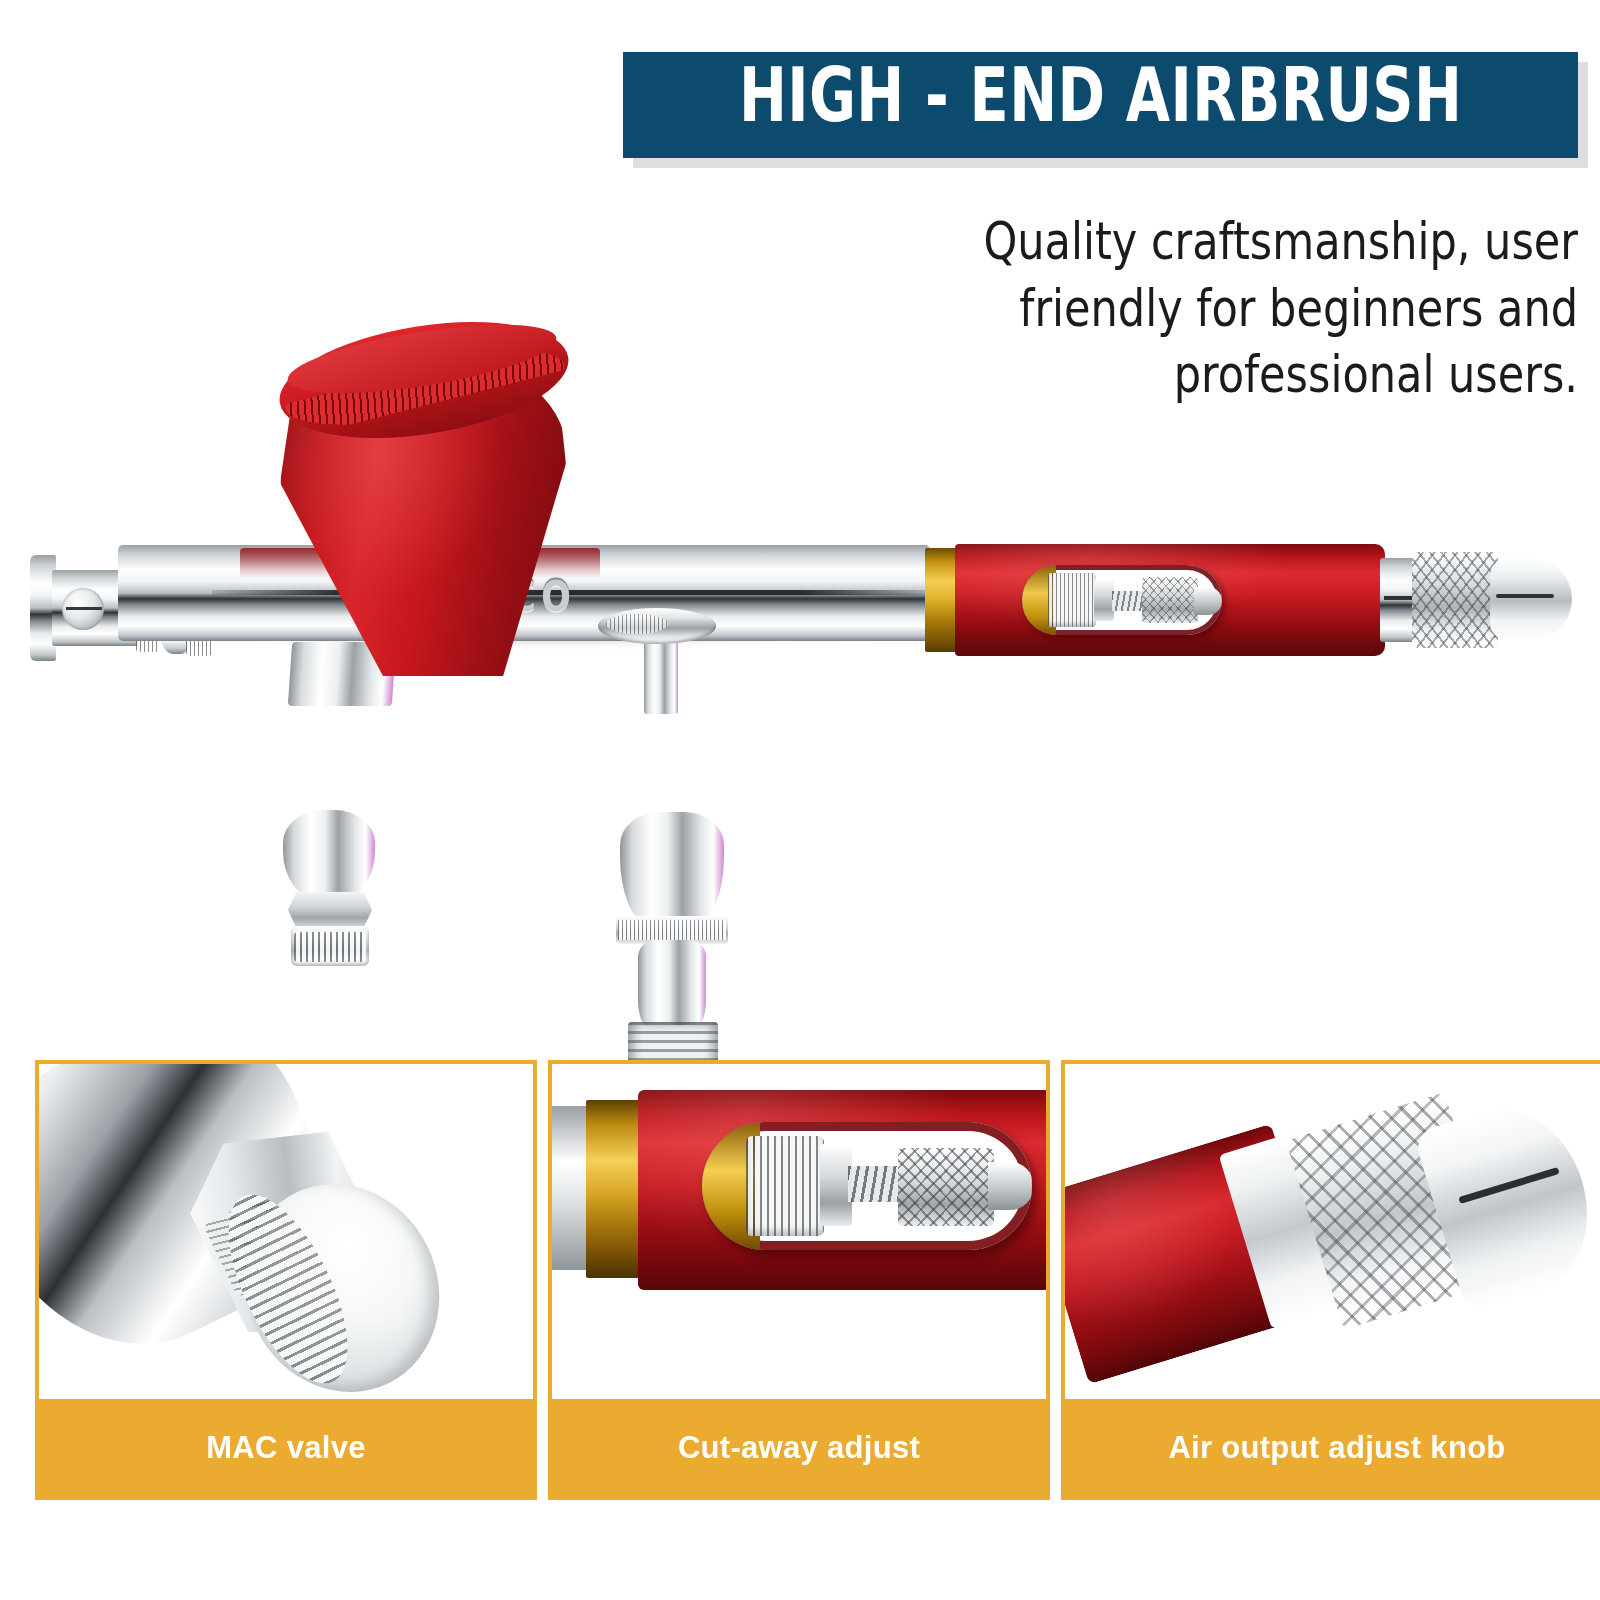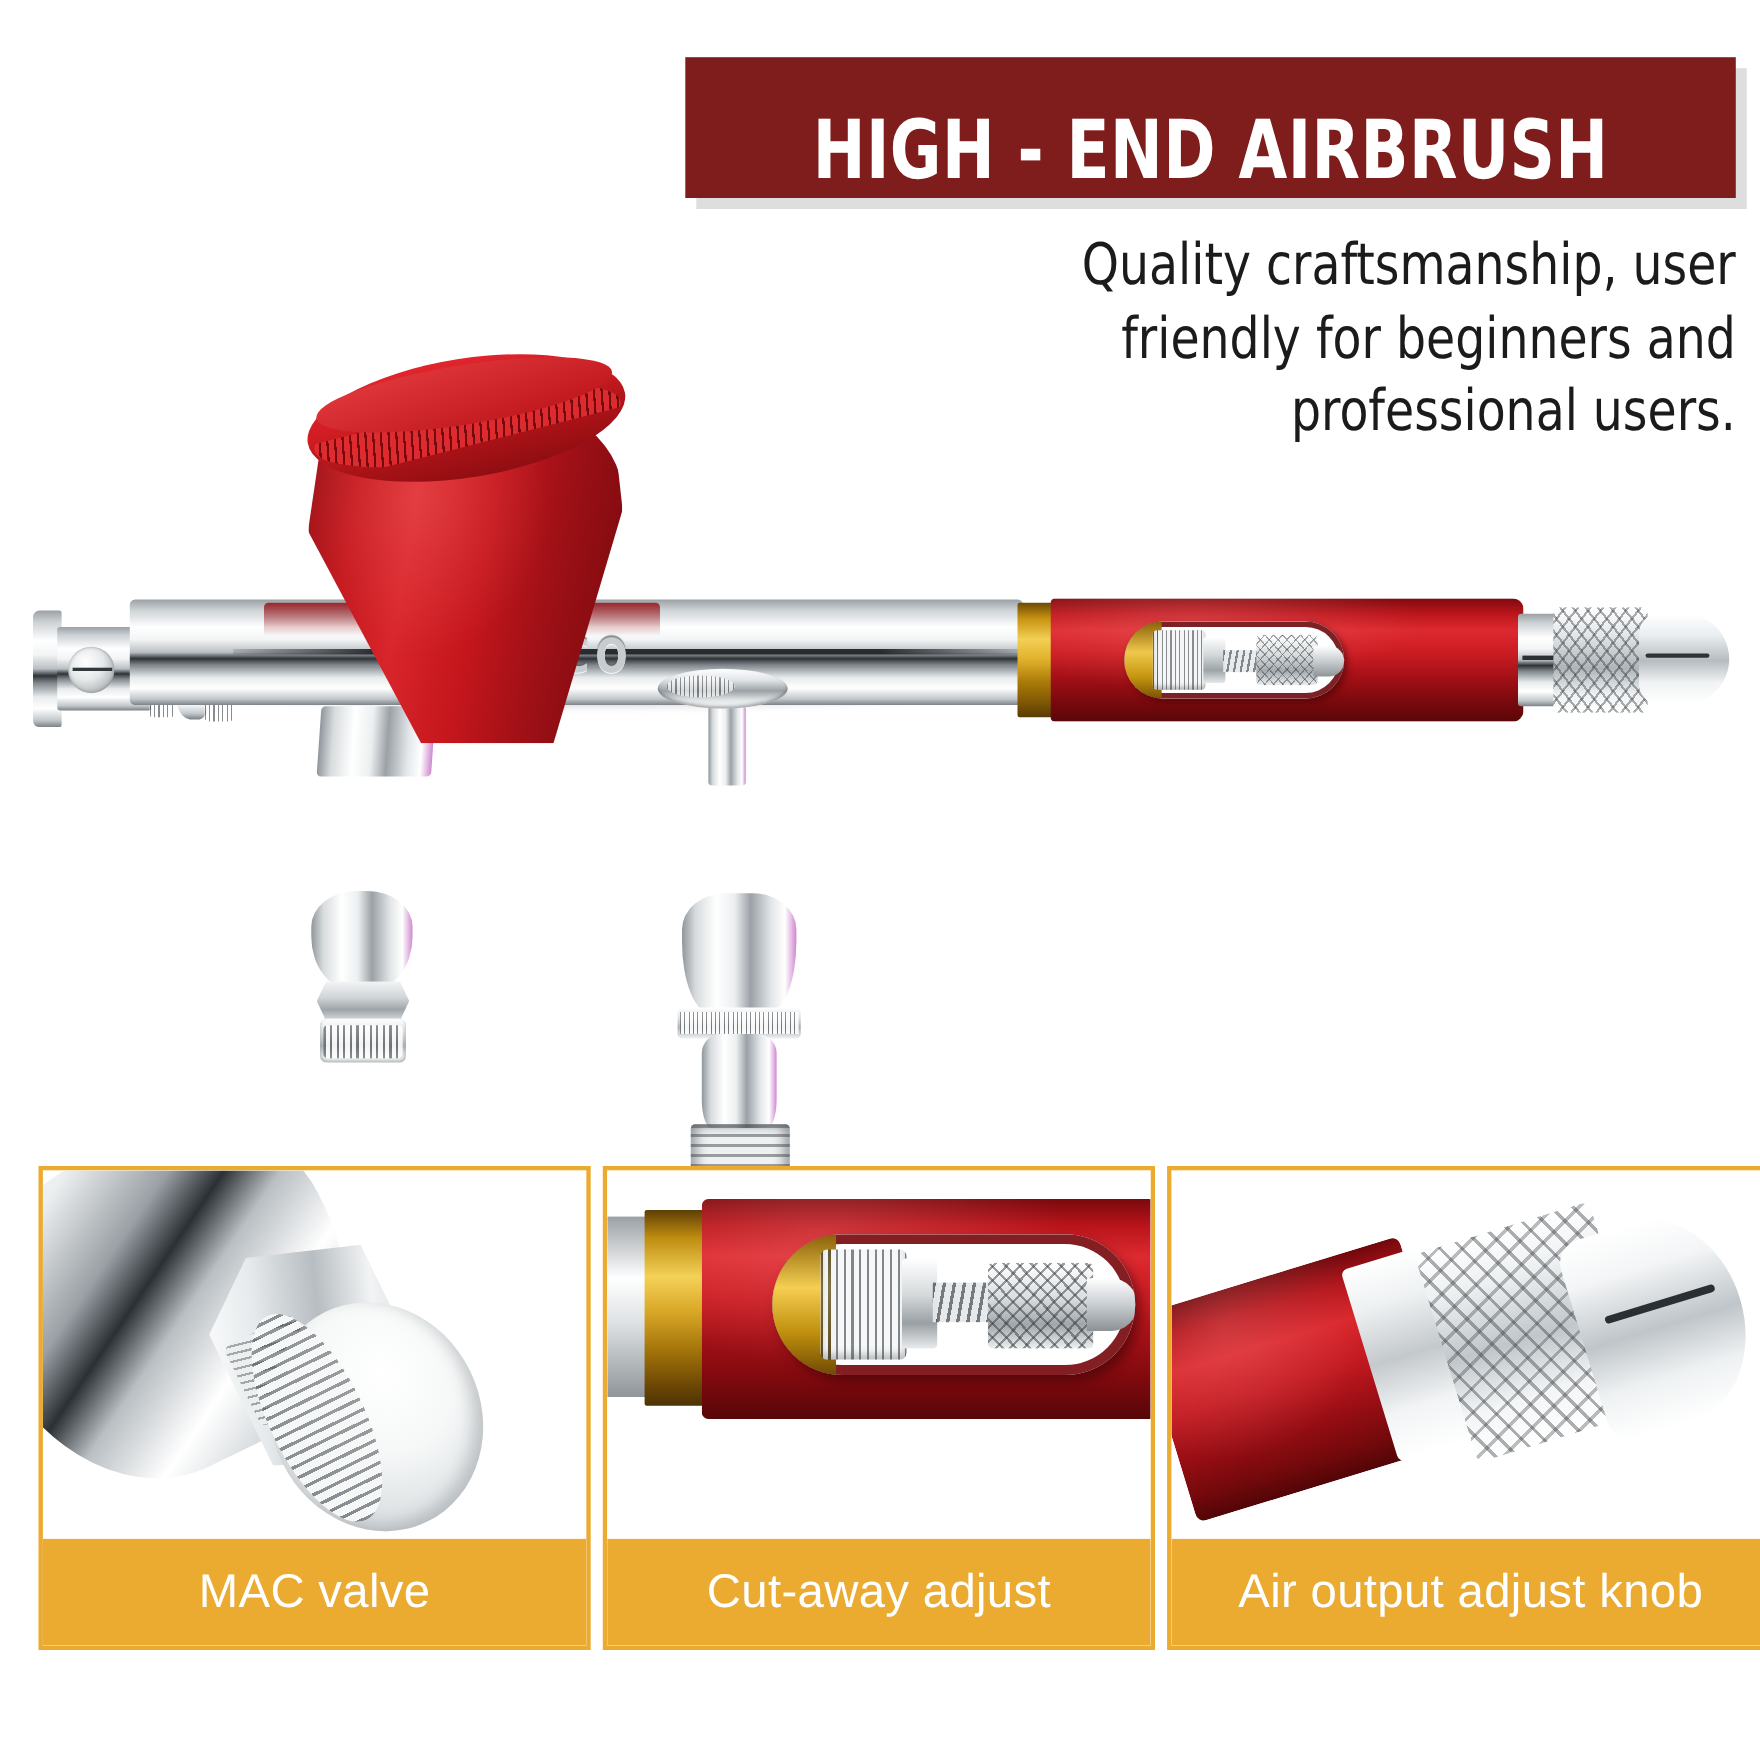--- a/index.html
+++ b/index.html
@@ -1,24 +1,24 @@
 <!DOCTYPE html>
 <html><head>
 <meta charset="utf-8">
 <style>
   * { margin:0; padding:0; box-sizing:border-box; }
   html,body { width:1600px; height:1600px; background:#ffffff; overflow:hidden; }
   body { font-family:"Liberation Sans", sans-serif; position:relative; }
 
   
   #header-banner{
-    position:absolute; left:623px; top:52px; width:955px; height:128px;
-    background:#7f1d1d;
+    position:absolute; left:623px; top:52px; width:955px; height:106px;
+    background:#0c4a6e;
     box-shadow:10px 10px 0 rgba(0,0,0,0.13);
-    display:flex; align-items:flex-end; justify-content:center;
+    display:flex; align-items:flex-start; justify-content:center;
   }
   #header-title{
     color:#ffffff; font-weight:700; font-size:74px; letter-spacing:0.5px;
     font-family:"Liberation Sans Narrow","DejaVu Sans Condensed","Liberation Sans",sans-serif;
     transform:scaleX(0.86); transform-origin:center;
     white-space:nowrap;
   }
   #header-subtitle{
     position:absolute; left:800px; top:208px; width:778px;
     text-align:right; color:#1b1b1b; font-size:52px; line-height:1.28;
@@ -307,21 +307,21 @@
     border:4px solid #EBAB31; background:#ffffff; overflow:hidden;
   }
   #card-1{ left:35px; }
   #card-2{ left:548px; }
   #card-3{ left:1061px; width:552px; }
   .card-photo{ position:absolute; left:0; top:0; width:100%; height:340px; overflow:hidden; background:#fff; }
   .card-caption{
     position:absolute; left:0; bottom:0; width:100%; height:97px;
     background:#EBAB31; color:#ffffff;
     display:flex; align-items:center; justify-content:center;
-    font-size:43px; letter-spacing:.3px;
+    font-size:31px; letter-spacing:.3px;font-weight:bold;
   }
 
   
   #c1-body{
     position:absolute; left:-50px; top:-30px; width:330px; height:300px;
     transform:rotate(-26deg);
     border-radius:44% 44% 40% 40% / 40% 40% 56% 56%;
     background:linear-gradient(150deg,#ffffff 0%,#eceff0 16%,#9aa0a5 34%,#2b3035 44%,
       #b9bfc3 54%,#ffffff 70%,#cdd2d5 86%,#7f868b 100%);
   }

